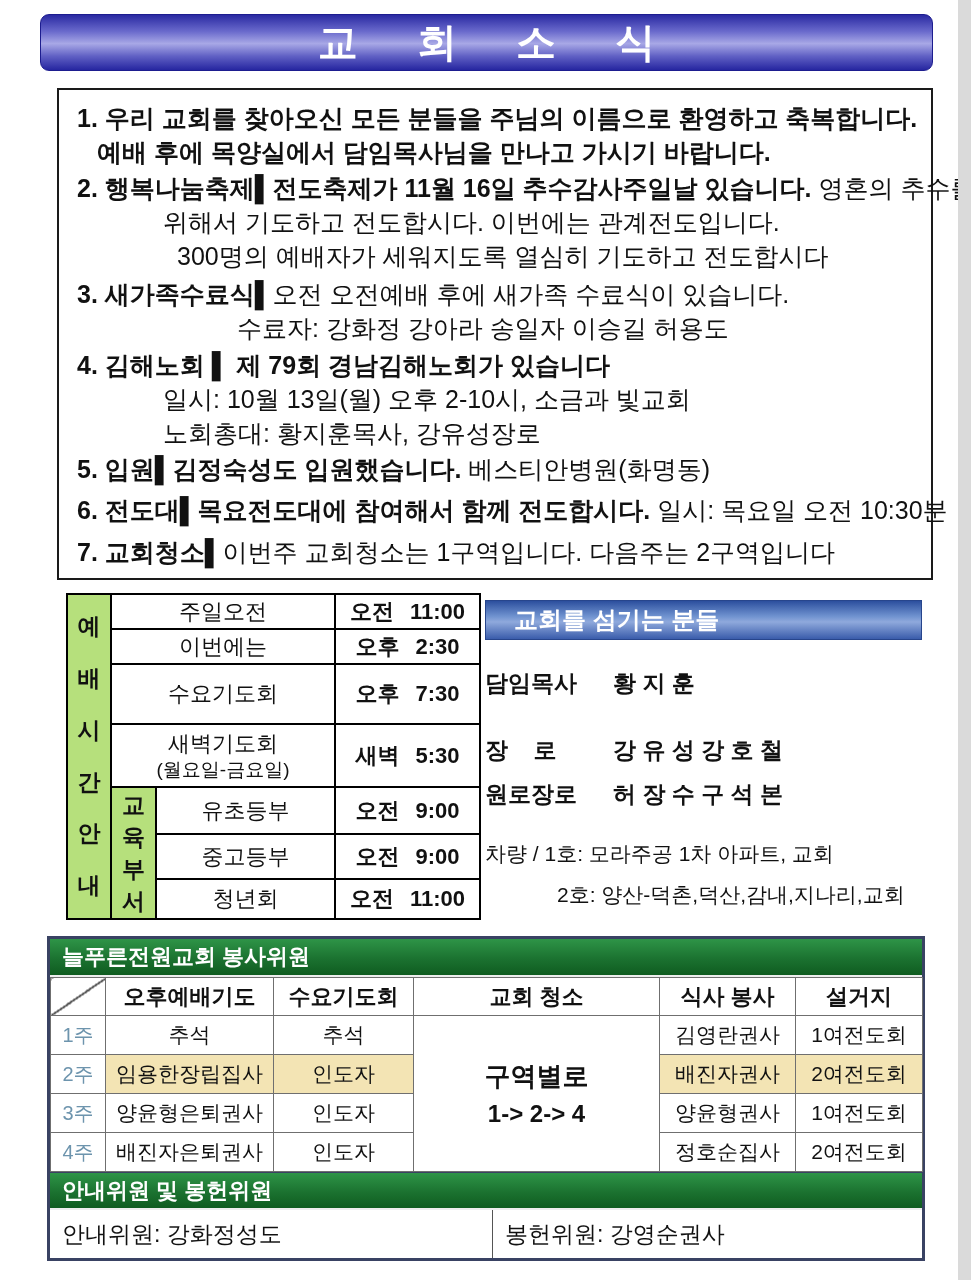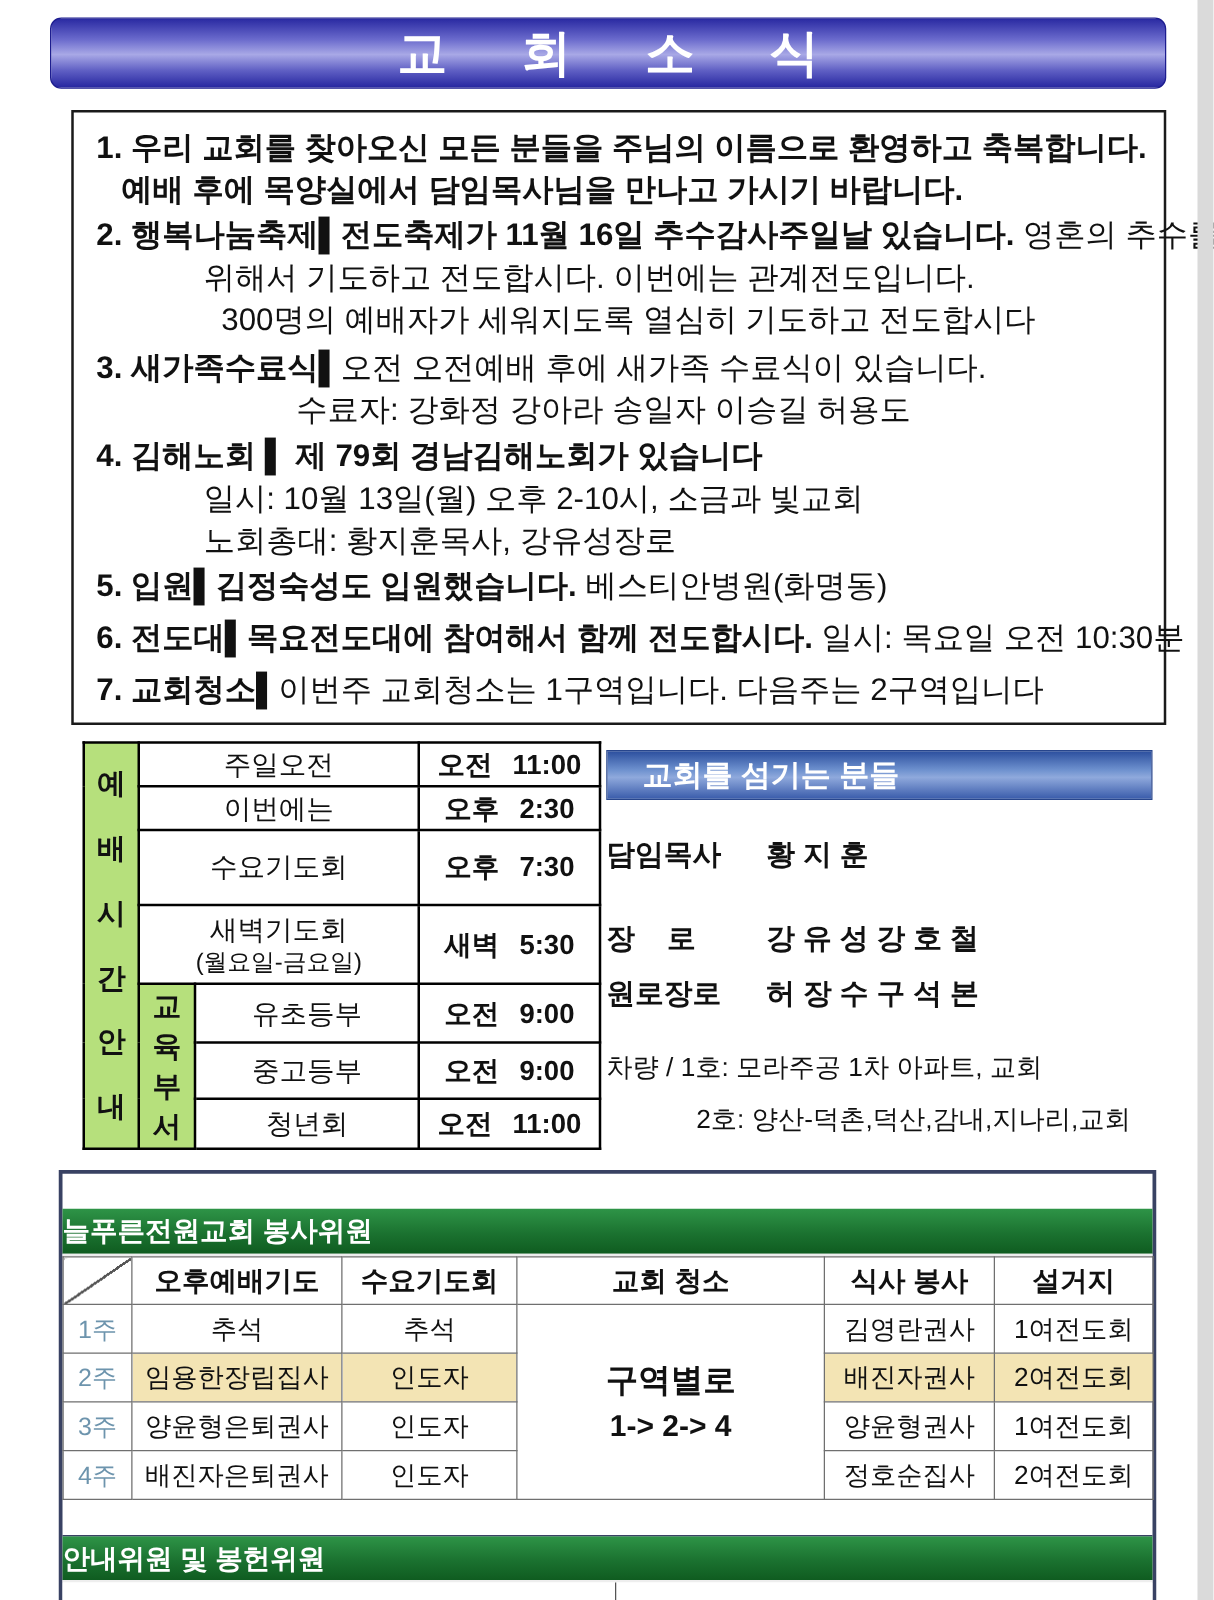--- a/index.html
+++ b/index.html
@@ -47,21 +47,21 @@
   .srow .val{white-space:pre;}
   .srow-pastor{margin-top:28px}.srow-elder{margin-top:36px}.srow-emeritus{margin-top:13px}
   .vehicle1{margin-top:30px;font-size:21px;}
   .vehicle2{margin-top:13px;font-size:21px;padding-left:72px;}
 
   
   .volunteer{position:absolute;left:47px;top:936px;width:878px;
     border:3px solid #394263;box-sizing:border-box;background:#fff;}
   .green-bar{height:38px;background:linear-gradient(180deg,#2e9447 0%,#1b7230 55%,#0f5c20 100%);
     color:#fff;font-weight:bold;font-size:22px;display:flex;align-items:center;
-    border-bottom:2px solid #eee;box-sizing:border-box;margin-top:28px;}
+    padding-left:12px;border-bottom:2px solid #eee;box-sizing:border-box;}
   .green-bar.footer-bar{border-top:1px solid #394263;}
   .volunteer table{border-collapse:collapse;width:100%;table-layout:fixed;}
   .volunteer th,.volunteer td{border:1px solid #6f6f6f;text-align:center;
     font-size:21px;height:38px;padding:0 2px;overflow:hidden;}
   .volunteer th{font-weight:bold;font-size:22px;height:37px;}
   .volunteer td.week{color:#6d94ad;font-size:20px;font-weight:normal;}
   .volunteer td.hl{background:#f3e4b4;}
   .volunteer .diag{background-image:linear-gradient(to bottom right,
       transparent calc(50% - 1px),#555 calc(50% - 1px),#555 calc(50% + 1px),transparent calc(50% + 1px));}
   .volunteer .clean-cell div.l1{font-size:26px;font-weight:bold;}

